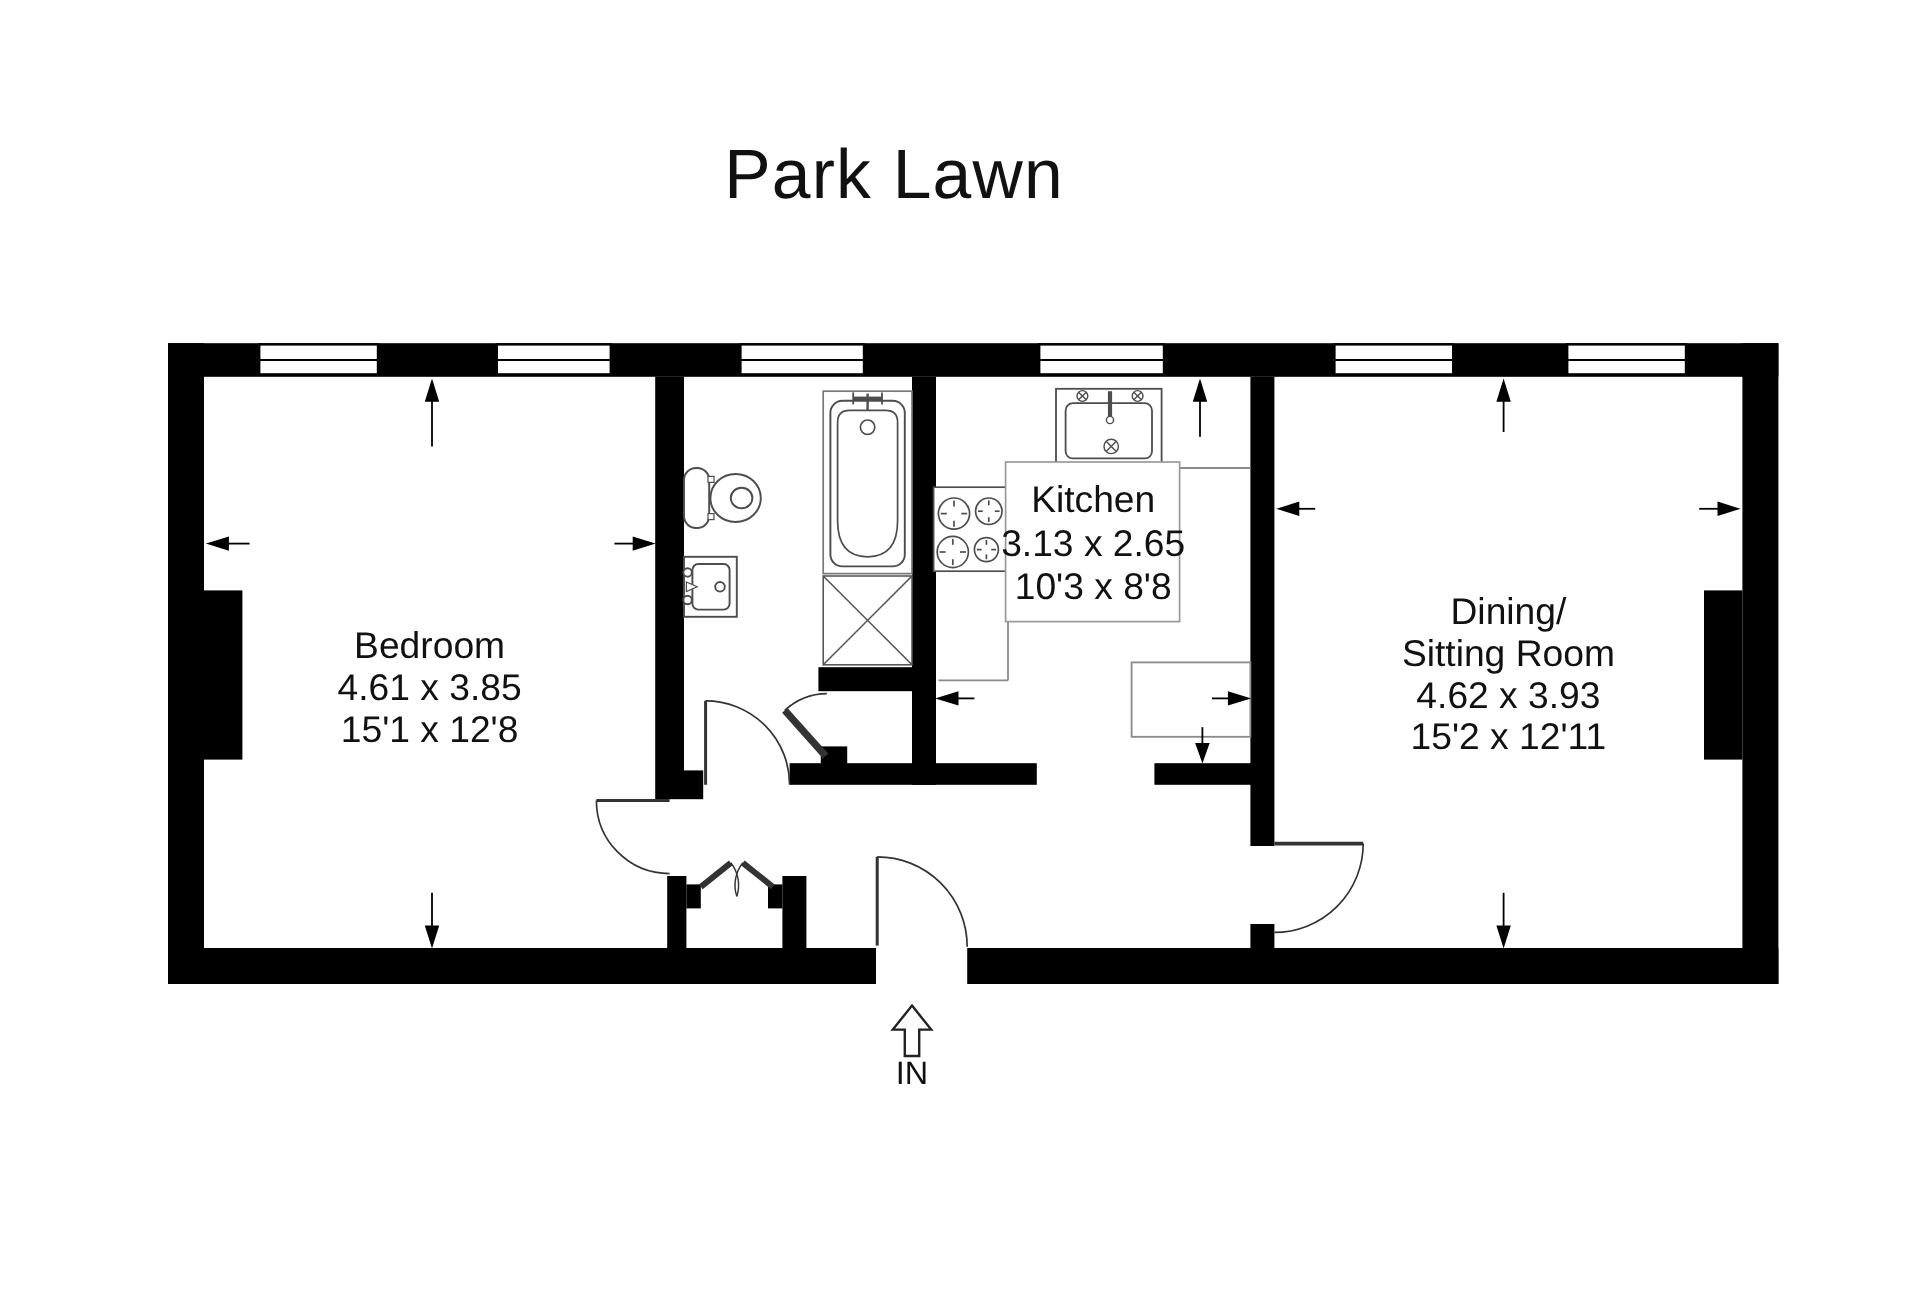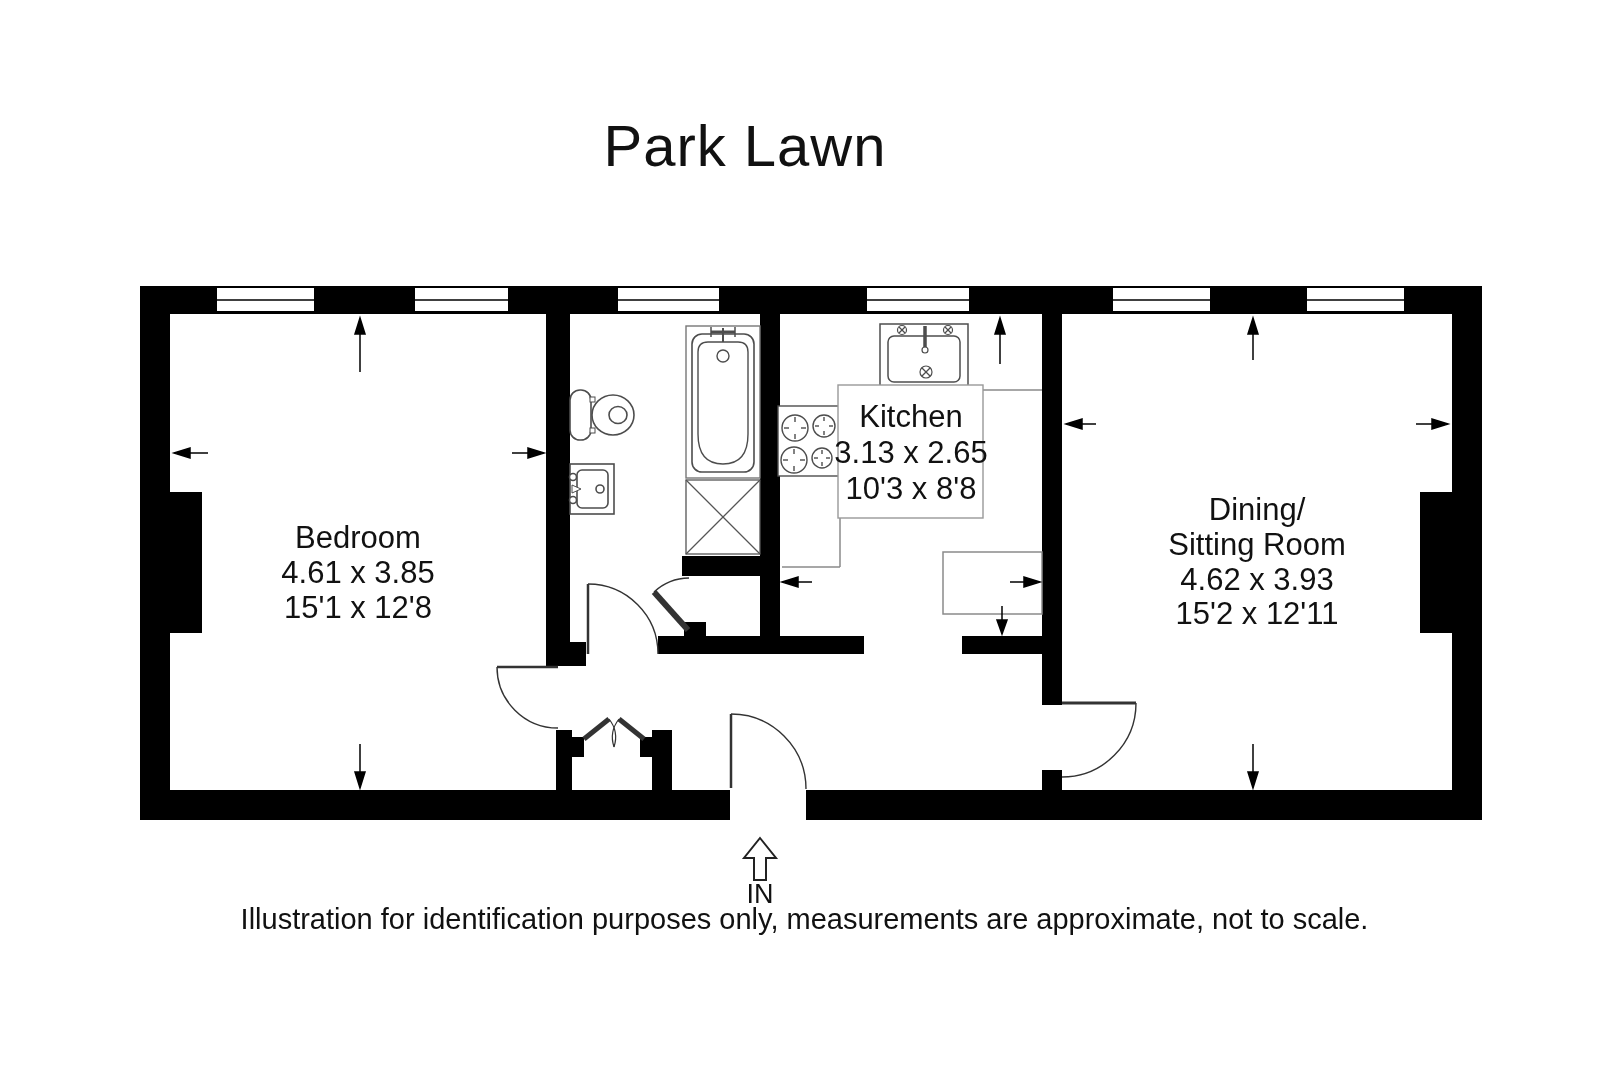--- a/index.html
+++ b/index.html
@@ -250,15 +250,14 @@
       </g>
     </g>
 
     <g>
       <path d="M 760,838 L 776,858 L 766,858 L 766,880 L 754,880 L 754,858 L 744,858 Z" fill="#fff" stroke="#222" stroke-width="2"></path>
       <text class="inlabel" x="760" y="903" text-anchor="middle">IN</text>
     </g>
 
   </svg>
 
-  <div class="footer">Illustration for identification purposes only, measurements are approximate, not to scale.</div>
 
 </div>
 
 </body></html>

